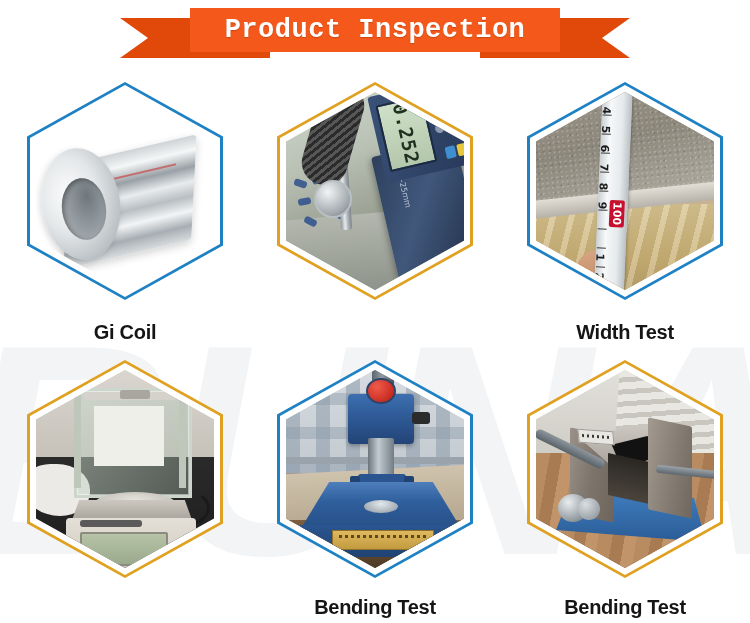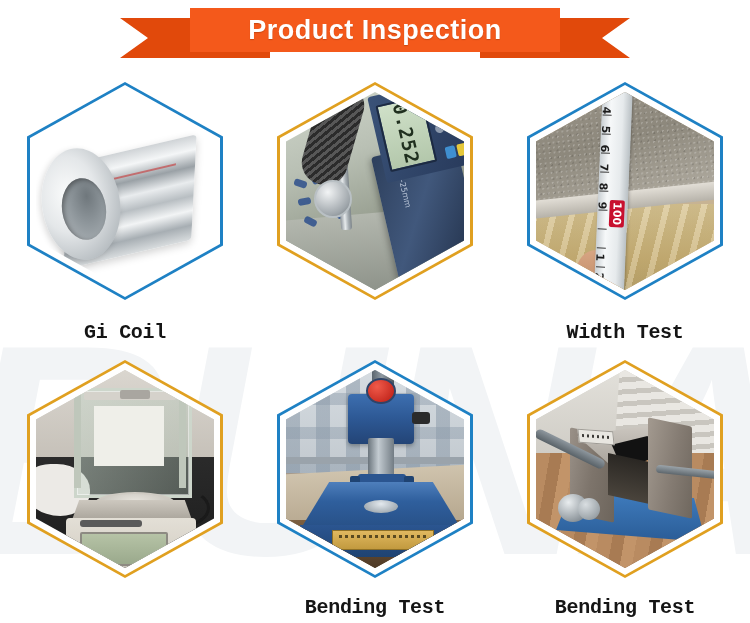--- a/index.html
+++ b/index.html
@@ -85,21 +85,21 @@
   .banner-title {
     position: absolute;
     left: 190px;
     top: 8px;
     width: 370px;
     height: 44px;
     display: flex;
     align-items: center;
     justify-content: center;
     color: #ffffff;
-    font-family: Liberation Sans, sans-serif;
+    font-family: Liberation Mono, monospace;
     font-size: 27px;
     font-weight: bold;
     letter-spacing: 0.5px;
     text-shadow: 0 1px 1px rgba(120,40,0,0.35);
     border-radius: 18px;
   }
 
   
   .grid {
     position: absolute;
@@ -172,21 +172,21 @@
     -webkit-clip-path: polygon(50% 0%, 100% 25%, 100% 75%, 50% 100%, 0% 75%, 0% 25%);
     clip-path: polygon(50% 0%, 100% 25%, 100% 75%, 50% 100%, 0% 75%, 0% 25%);
   }
 
   .hex-label {
     position: absolute;
     left: 0;
     bottom: 6px;
     width: 250px;
     text-align: center;
-    font-family: Liberation Mono, monospace;
+    font-family: Liberation Sans, sans-serif;
     font-weight: bold;
     font-size: 20px;
     color: #151515;
     letter-spacing: -0.3px;
     white-space: nowrap;
   }
   .row-1 .hex-label { bottom: 10px; }
   .row-2 .hex-label { bottom: 4px; }
 
   

